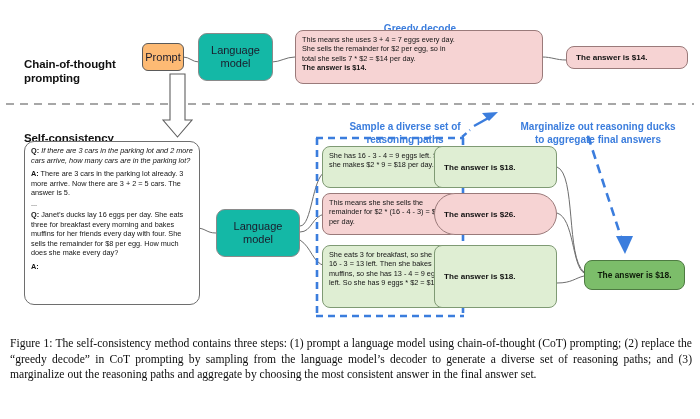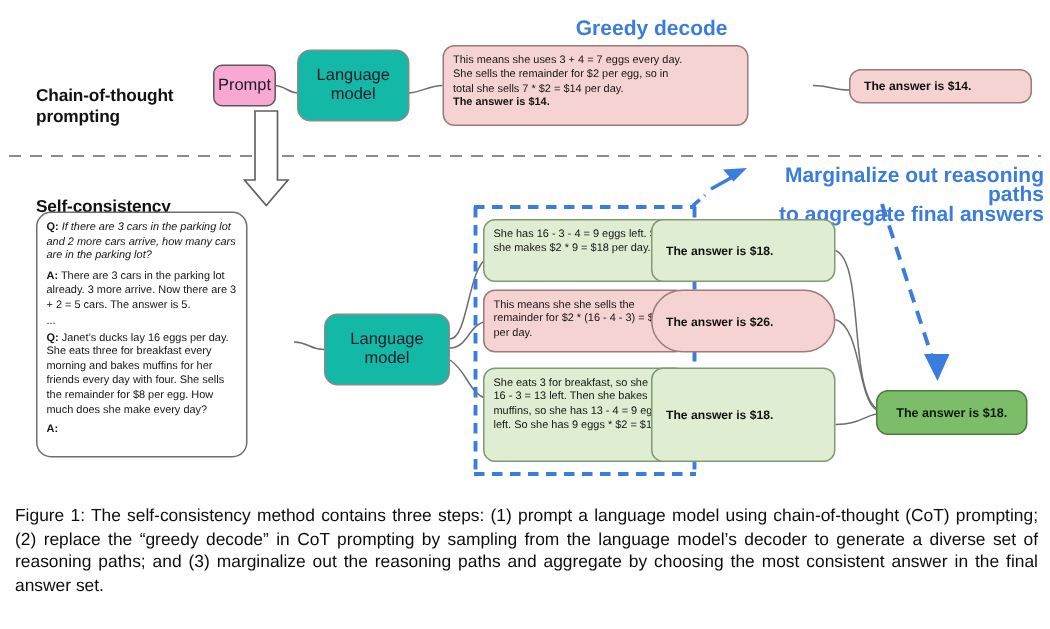--- a/index.html
+++ b/index.html
@@ -9,27 +9,27 @@
     color:#1a1a1a;overflow:hidden;position:relative;
   }
   .fig{position:absolute;left:0;top:0;width:700px;height:419px;}
   svg.wires{position:absolute;left:0;top:0;width:700px;height:419px;pointer-events:none;}
 
   .lbl-section{
     position:absolute;font-weight:bold;font-size:11.5px;line-height:14px;
     color:#111;letter-spacing:-0.1px;margin-top:19px;
   }
   .blue-head{
-    position:absolute;color:#3b7ddd;font-weight:bold;font-size:14px;
-    line-height:13px;text-align:right;
+    position:absolute;color:#3b7ddd;font-weight:bold;font-size:10px;
+    line-height:13px;text-align:center;margin-top:10px;
   }
 
   .node{
     position:absolute;box-sizing:border-box;border:1.2px solid #5a5a5a;
-    border-radius:7px;background:#f9a8d4;display:flex;align-items:center;
+    border-radius:7px;background:#fdba74;display:flex;align-items:center;
     justify-content:center;font-size:11px;color:#1b1b2b;
   }
   .node.lm{background:#14b8a6;border-color:#8a8a8a;border-radius:9px;
     text-align:center;line-height:13px;}
   .node.prompt{border-radius:6px;}
 
   .txtbox{
     position:absolute;box-sizing:border-box;border:1px solid #808080;
     border-radius:8px;padding:4px 6px;font-size:7.3px;line-height:9.4px;
     color:#141414;background:#fff;
@@ -48,21 +48,21 @@
     border-radius:8px;display:flex;align-items:center;padding-left:9px;
     font-size:8.1px;font-weight:bold;color:#101010;
   }
   .ansbox.pink{background:#f6d3d3;border-color:#9a7a7a;}
   .ansbox.green{background:#dfeed3;border-color:#7f9a74;}
   .ansbox.final{background:#7cbd6a;border-color:#4e7b42;color:#0d1a08;
     font-size:8.4px;justify-content:center;padding-left:0;}
 
   .caption{
     position:absolute;left:10px;top:336px;width:682px;
-    font-family:Liberation Sans, sans-serif;font-size:11.6px;line-height:15.6px;
+    font-family:Liberation Serif, serif;font-size:11.6px;line-height:15.6px;
     color:#0d0d0d;text-align:justify;
   }
 </style>
 </head>
 <body>
 
 <div class="fig">
 
   <svg class="wires" viewBox="0 0 700 419">
 
@@ -114,42 +114,46 @@
 
   <div class="node lm" style="left:198px;top:33px;width:75px;height:48px;flex-direction:column;">
     <span>Language</span>
     <span>model</span>
   </div>
 
   <div class="blue-head" style="left:355px;top:12px;width:130px;">
     <span>Greedy decode</span>
   </div>
 
-  <div class="txtbox pink" style="left:295px;top:30px;width:204px;height:54px;">
+  <div class="txtbox pink" style="left:295px;top:30px;width:248px;height:54px;">
     <div>This means she uses 3 + 4 = 7 eggs every day.</div>
     <div>She sells the remainder for $2 per egg, so in</div>
     <div>total she sells 7 * $2 = $14 per day.</div>
     <div style="font-weight:bold;">The answer is $14.</div>
   </div>
 
   <div class="ansbox pink" style="left:566px;top:46px;width:122px;height:23px;">
     <span>The answer is $14.</span>
   </div>
 
   <div class="lbl-section" style="left:24px;top:112px;width:160px;">
     <span>Self-consistency</span>
   </div>
 
+  <div class="blue-head" style="left:325px;top:110px;width:160px;">
+    <span>Sample a diverse set of</span><br>
+    <span>reasoning paths</span>
+  </div>
 
   <div class="blue-head" style="left:500px;top:110px;width:196px;">
-    <span>Marginalize out reasoning paths</span><br>
+    <span>Marginalize out reasoning ducks</span><br>
     <span>to aggregate final answers</span>
   </div>
 
-  <div class="txtbox prompt2" style="left:24px;top:141px;width:141px;height:164px;">
+  <div class="txtbox prompt2" style="left:24px;top:141px;width:176px;height:164px;">
     <div class="para">
       <b>Q:</b>
       <i>If there are 3 cars in the parking lot and 2 more cars arrive, how many cars are in the parking lot?</i>
     </div>
     <div class="para">
       <b>A:</b>
       <span>There are 3 cars in the parking lot already. 3 more arrive. Now there are 3 + 2 = 5 cars. The answer is 5.</span>
     </div>
     <div class="para" style="line-height:4px;">...</div>
     <div class="para">

